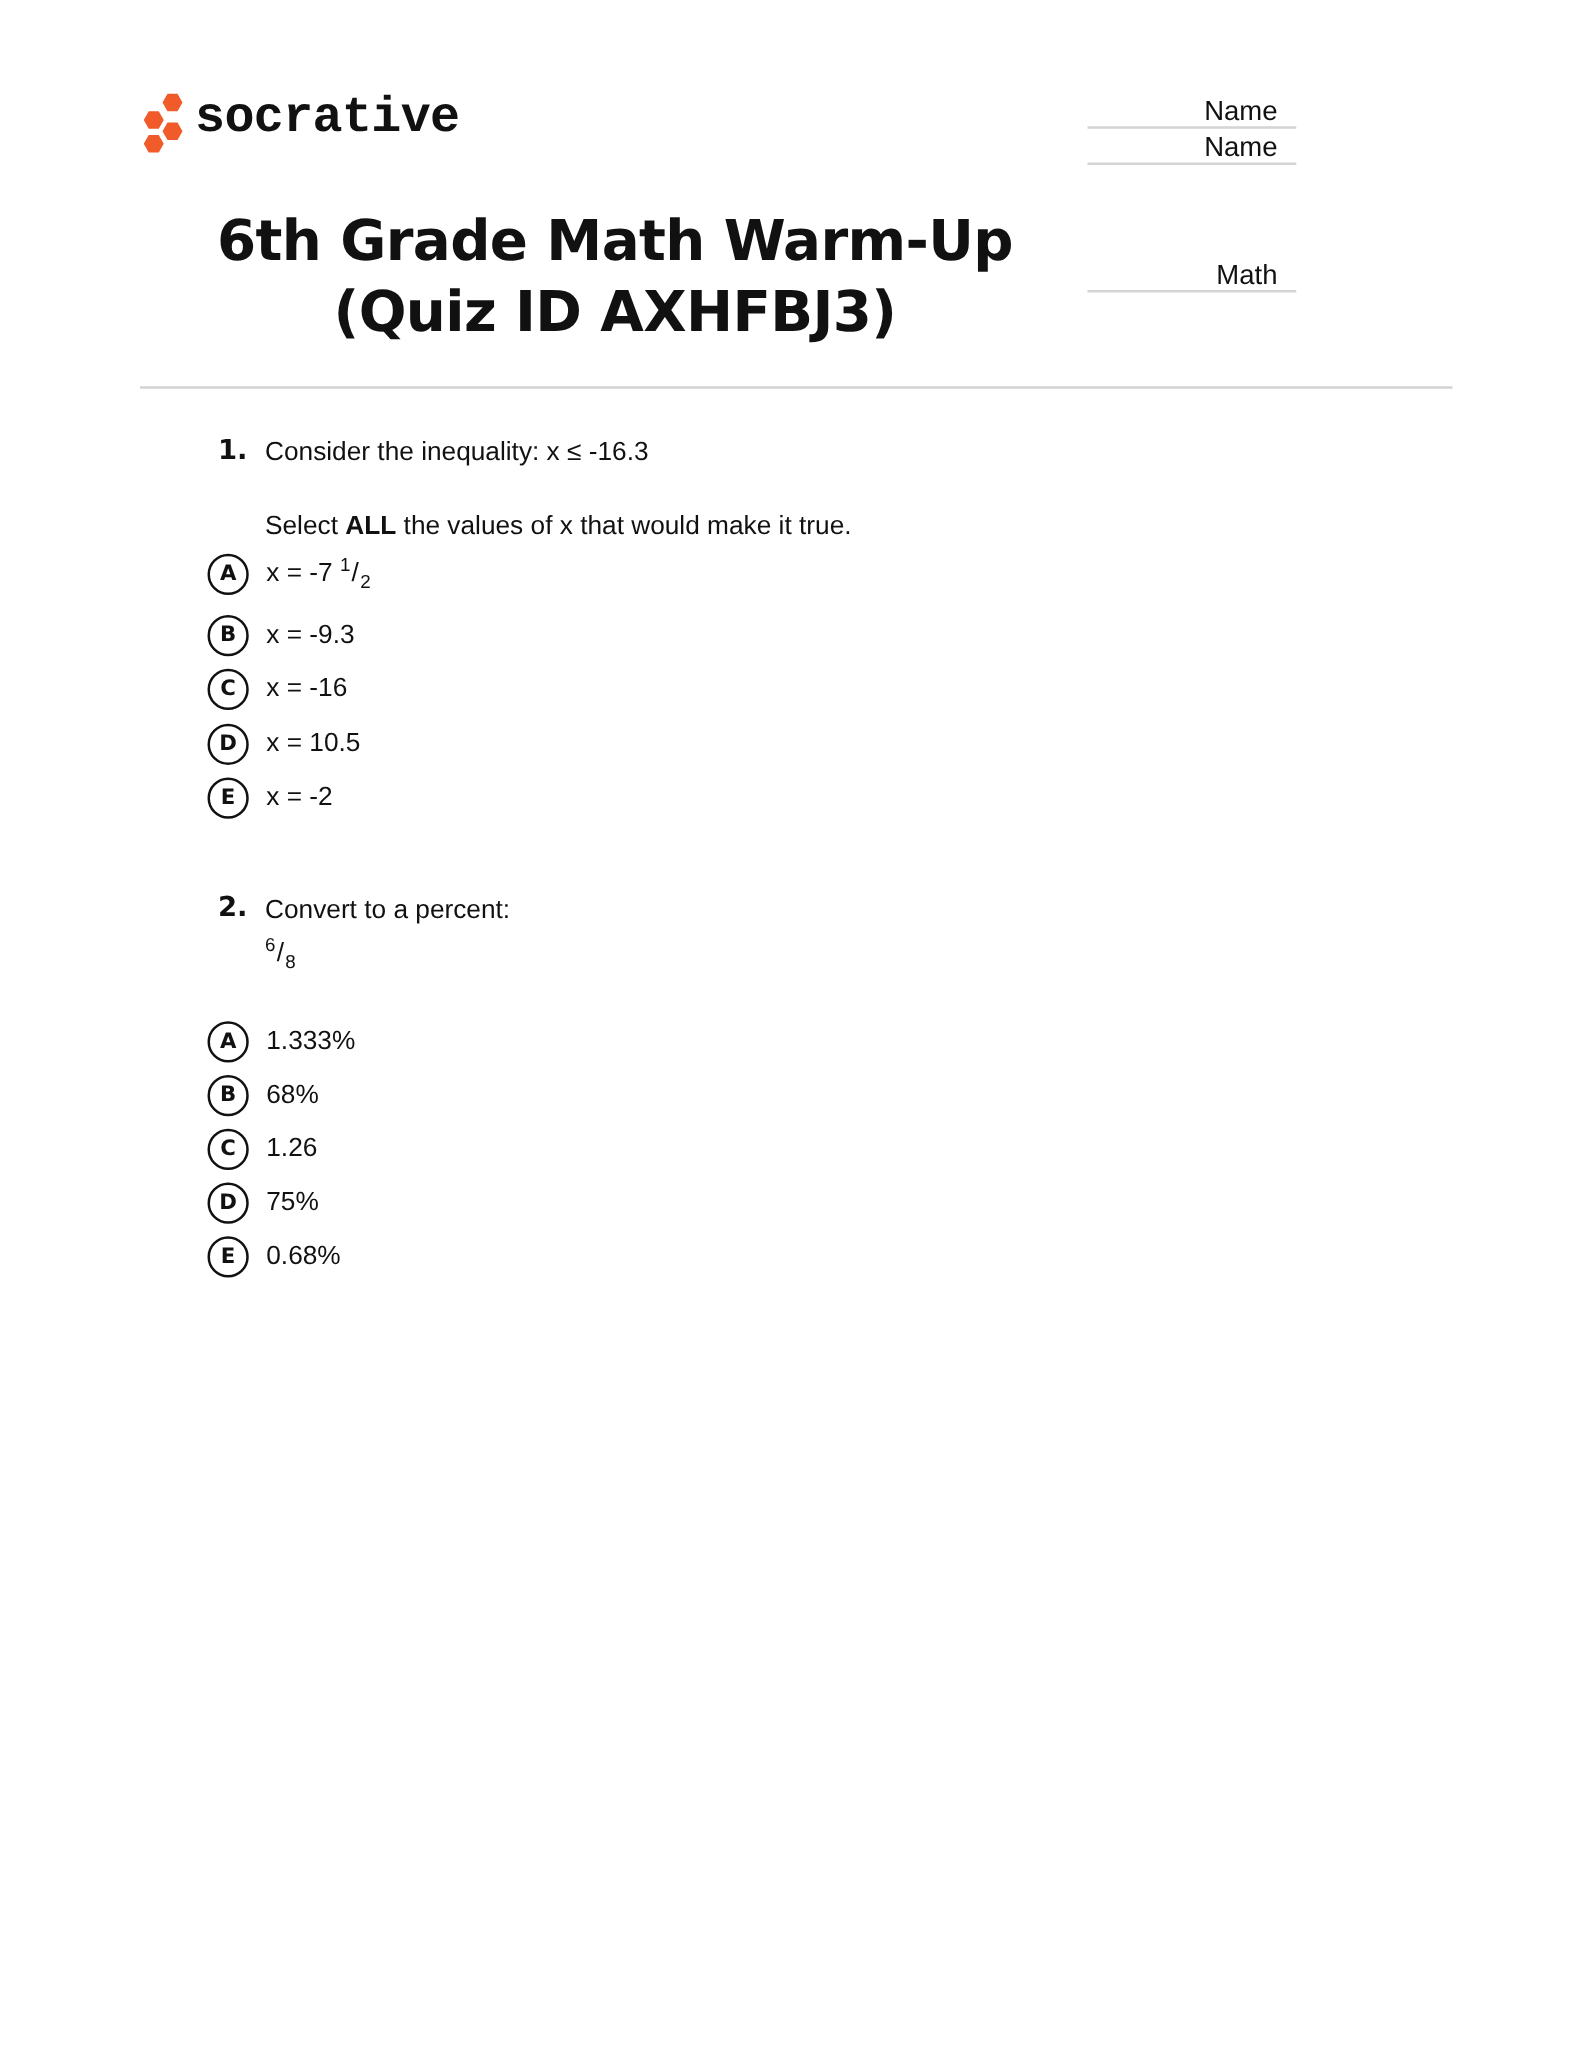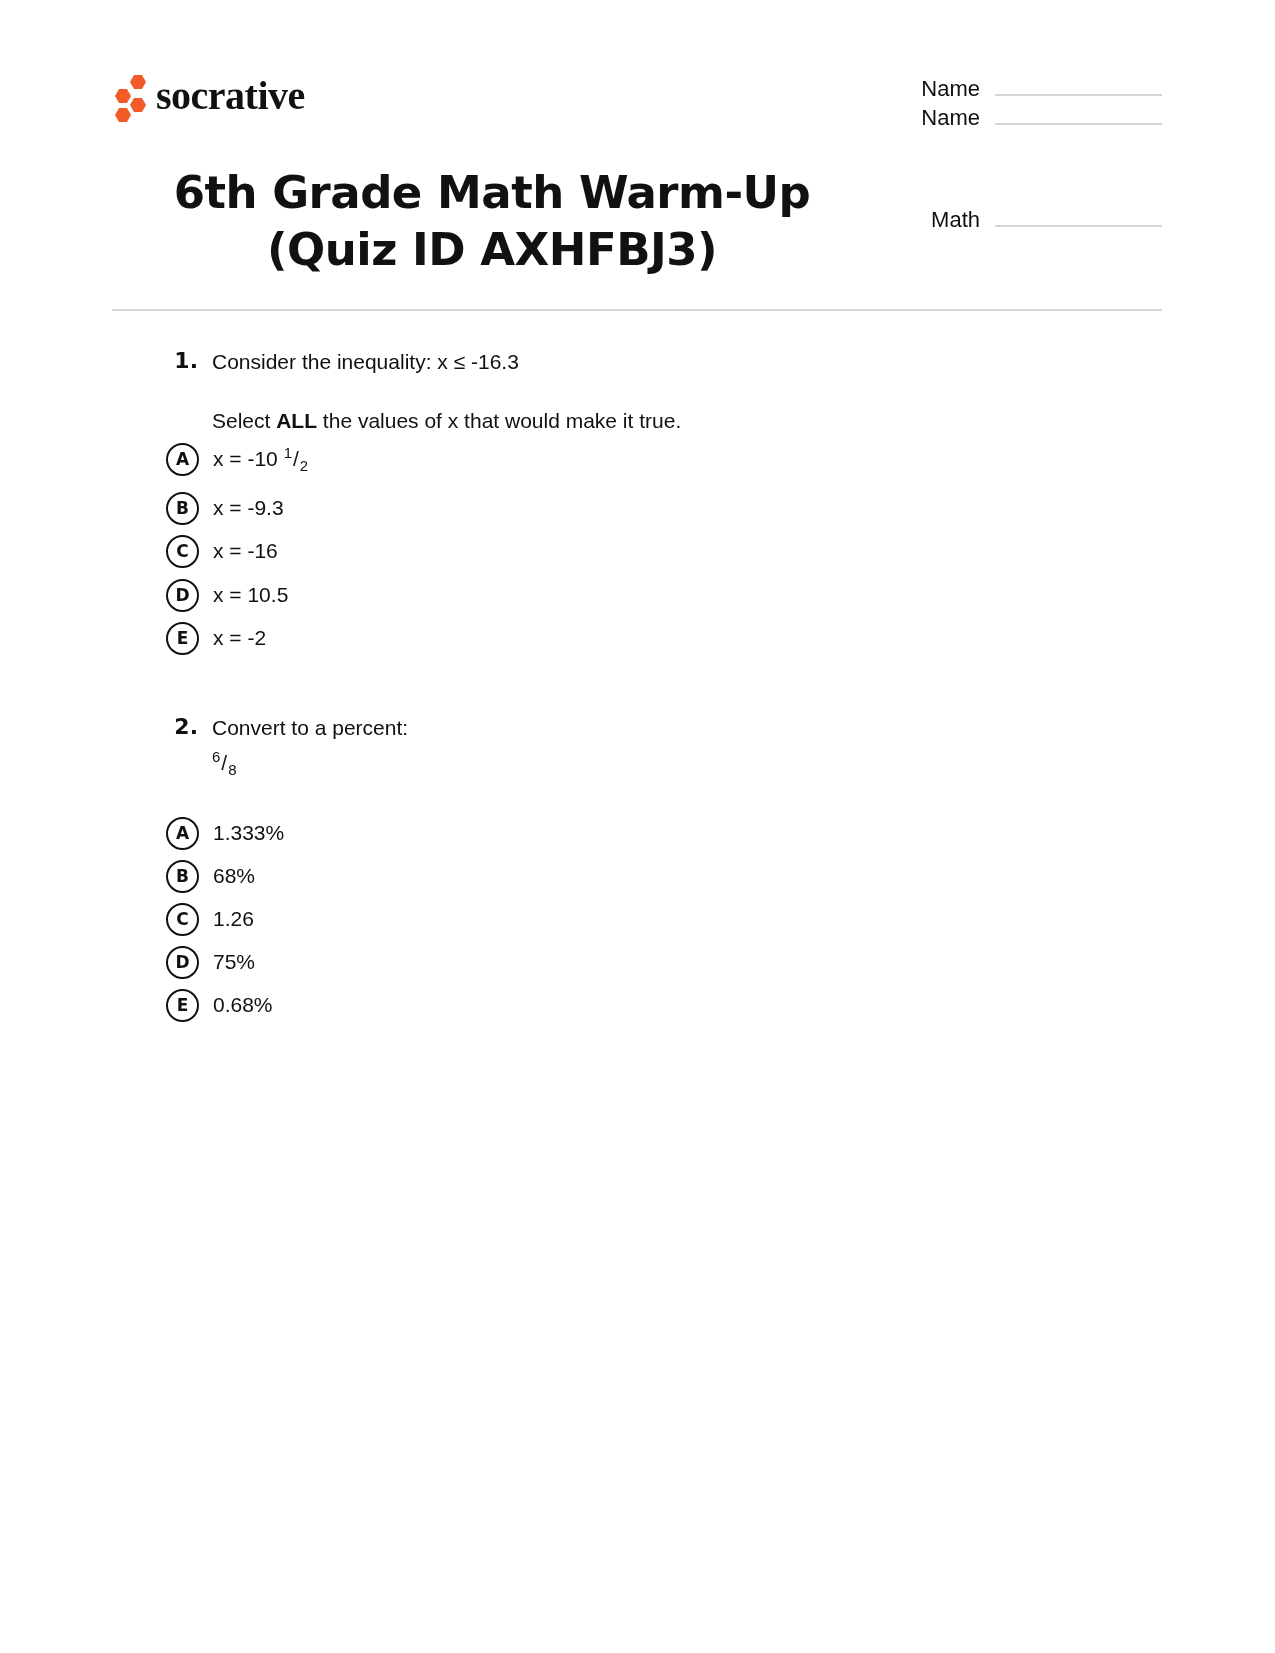--- a/index.html
+++ b/index.html
@@ -6,27 +6,27 @@
     body {
       width: 1275px; height: 1653px; position: relative; overflow: hidden;
       font-family: "Liberation Sans", "DejaVu Sans", sans-serif; color: #111111;
     }
     .abs { position: absolute; }
 
     
     .logo { left: 110px; top: 70px; height: 56px; display: flex; align-items: center; }
     .logo svg { display: block; }
     .logo-text {
-      font-family: Liberation Serif, serif; font-size: 40px; font-weight: 600;
+      font-family: Liberation Mono, monospace; font-size: 40px; font-weight: 600;
       letter-spacing: -0.5px; color: #111111; margin-left: 8px; line-height: 1;
       position: relative; top: -2px;
     }
 
     
-    .field { display: flex; align-items: flex-end; }
+    .field { display: flex; align-items: flex-end; flex-direction: column; }
     .field-label {
       width: 110px; text-align: right; font-size: 22px; color: #111;
       line-height: 1; padding-right: 15px;
     }
     .field-line { width: 167px; border-bottom: 2px solid #d4d4d4; height: 1px; margin-bottom: 4px; }
     .field-name  { left: 870px; top: 78px; }
     .field-date  { left: 870px; top: 107px; }
     .field-score { left: 870px; top: 209px; }
 
     
@@ -94,21 +94,21 @@
 <div class="abs q-row" style="left:158px; top:350px;">
   <span class="q-num">1.</span>
   <span class="q-text">Consider the inequality: x ≤ -16.3</span>
 </div>
 <div class="abs sub-text" style="left:212px; top:409px;">
   <span>Select </span><b>ALL</b><span> the values of x that would make it true.</span>
 </div>
 
 <div class="abs opt" style="left:166px; top:442px;">
   <span class="opt-circle">A</span>
-  <span class="opt-text"><span>x = -10 </span><sup>1</sup><span class="frac-slash">/</span><sub>2</sub></span>
+  <span class="opt-text"><span>x = -7 </span><sup>1</sup><span class="frac-slash">/</span><sub>2</sub></span>
 </div>
 <div class="abs opt" style="left:166px; top:491px;">
   <span class="opt-circle">B</span>
   <span class="opt-text">x = -9.3</span>
 </div>
 <div class="abs opt" style="left:166px; top:534px;">
   <span class="opt-circle">C</span>
   <span class="opt-text">x = -16</span>
 </div>
 <div class="abs opt" style="left:166px; top:578px;">

